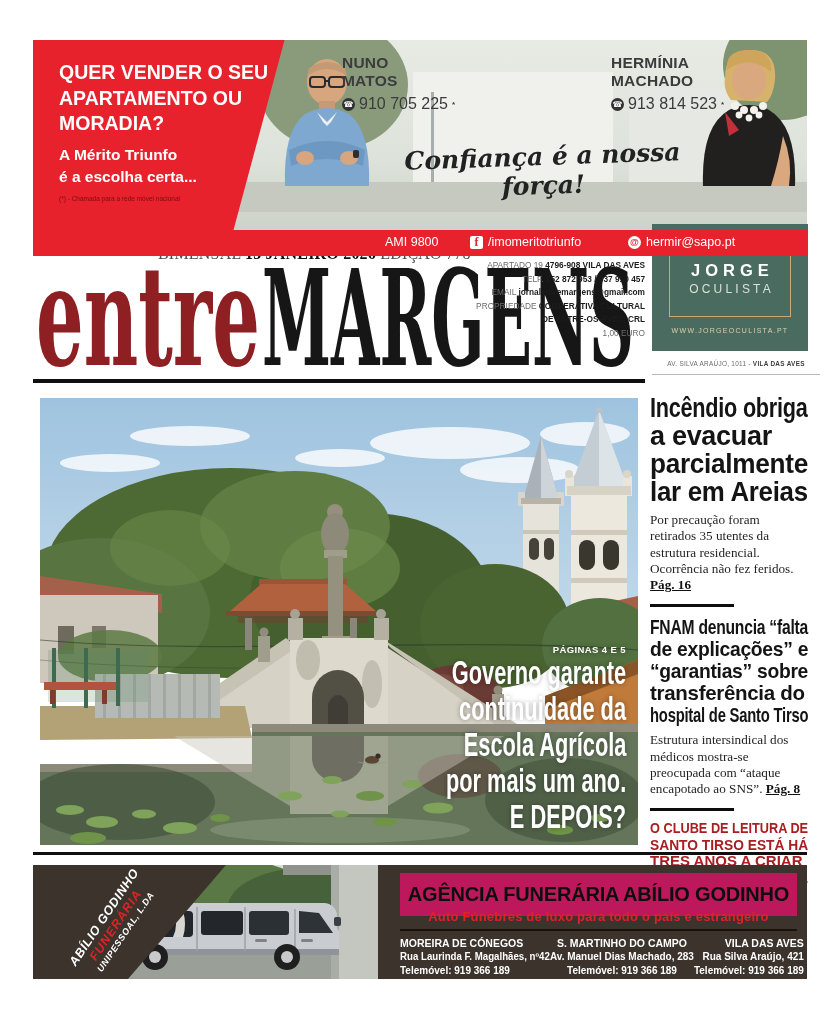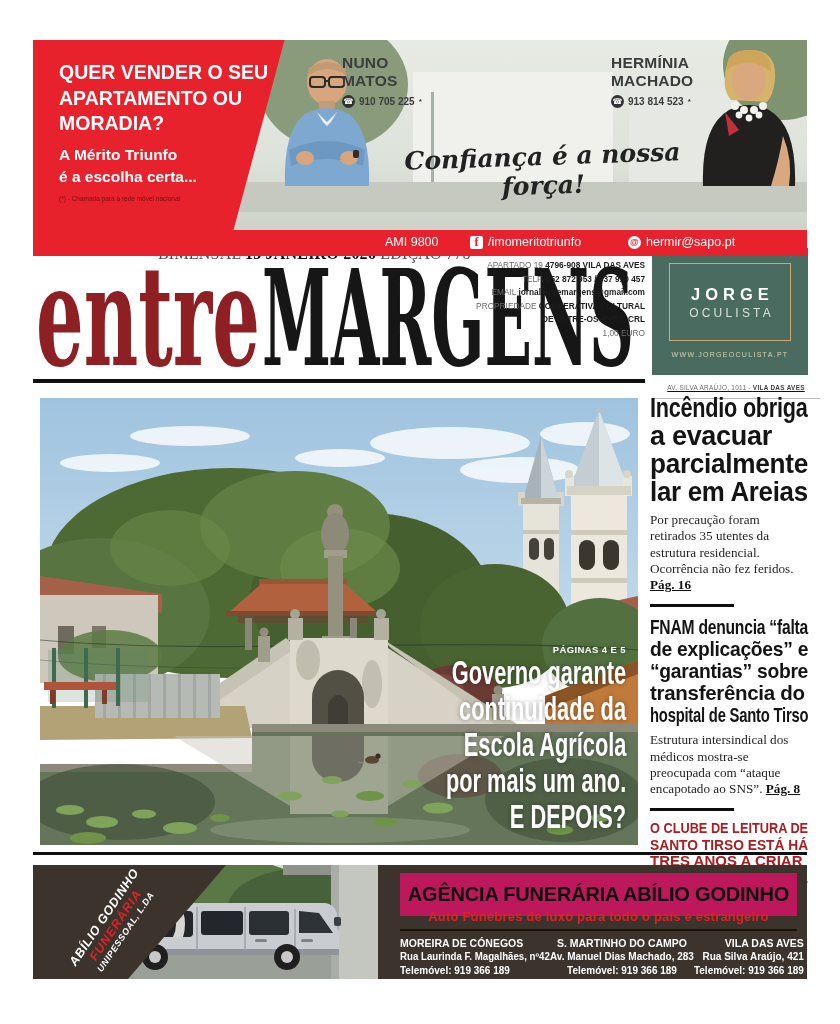--- a/index.html
+++ b/index.html
@@ -14,21 +14,21 @@
   .ta-tree{border-radius:50%;}
   #ta-red{left:0;top:0;width:100%;height:100%;background:#e8222d;
           clip-path:polygon(0 0,32.5% 0,25% 100%,0 100%);}
   #ta-headline{left:26px;top:20px;width:212px;color:#fff;font-size:19.5px;font-weight:bold;line-height:1.32;}
   #ta-sub{left:26px;top:104px;color:#fff;font-size:15.5px;font-weight:bold;line-height:1.45;}
   #ta-disclaimer{left:26px;top:155px;font-size:6.5px;color:rgba(120,10,16,.95);z-index:6;}
   .agent-name{font-size:15.5px;font-weight:bold;color:#3b3b3d;line-height:1.18;letter-spacing:.2px;}
   .phone-row{display:flex;align-items:center;gap:4px;}
   .phone-ico{width:13px;height:13px;border-radius:50%;background:#333;color:#fff;font-size:8px;
              display:flex;align-items:center;justify-content:center;}
-  .phone-num{font-size:10px;font-weight:bold;color:#3b3b3d;}
+  .phone-num{font-size:16px;font-weight:normal;color:#3b3b3d;}
   .phone-note{font-size:8px;font-weight:bold;color:#3b3b3d;vertical-align:top;}
   #ta-logo{left:398px;top:14px;width:128px;text-align:center;}
   #ta-logo .w1{color:#c2242a;font-weight:bold;font-size:15px;}
   #ta-logo .w2{color:#d8443c;font-size:15px;}
   #ta-logo .tg{color:#c2242a;font-size:7px;margin-top:1px;}
   #ta-slogan{left:360px;top:102px;width:300px;text-align:center;
              font-family:"DejaVu Serif",serif;font-style:italic;font-weight:bold;
              font-size:25px;color:#222;transform:rotate(-2deg);}
   #ta-strip{left:0;bottom:0;width:100%;height:26px;background:#e8222d;z-index:5;}
   #ta-strip .s-item{top:5px;display:flex;align-items:center;gap:5px;color:#fff;font-size:12.5px;}
@@ -43,21 +43,21 @@
   
   .rule{background:#0f0f0f;}
   #issue-line{left:158px;top:245px;font-size:16px;color:#4c4c4c;letter-spacing:.2px;font-family:Liberation Serif, serif;}
   #issue-line b{color:#0f0f0f;}
   #mh-info{left:390px;top:246px;width:255px;text-align:right;font-size:8.3px;line-height:1.62;color:#2a2a2a;}
   #mh-info .lb{color:#6a6a6a;font-weight:normal;}
   #mh-info .vl{font-weight:bold;color:#1c1c1c;}
   #mh-info .light{font-weight:normal;color:#6a6a6a;}
 
   
-  #jorge{left:652px;top:248px;width:168px;text-decoration:underline;}
+  #jorge{left:652px;top:224px;width:168px;}
   #jorge-box{width:156px;height:127px;background:#4a6b5f;position:relative;text-align:center;}
   #jorge-frame{position:absolute;left:17px;top:15px;right:17px;height:76px;border:1.5px solid #c9aa71;
                display:flex;flex-direction:column;align-items:center;justify-content:center;}
   .jorge-t1{color:#fff;font-size:16.5px;font-weight:bold;letter-spacing:5px;text-indent:5px;}
   .jorge-t2{color:#d9e0d9;font-size:12px;letter-spacing:3.2px;text-indent:3.2px;margin-top:2px;}
   .jorge-web{position:absolute;left:0;right:0;top:103px;color:#d9cfae;font-size:7px;letter-spacing:1.3px;}
   #jorge-addr{margin-top:9px;text-align:center;font-size:6.4px;color:#6b6b6b;letter-spacing:.3px;}
   #jorge-addr b{color:#3c3c3c;}
   #jorge-line{margin-top:7px;border-top:1px solid #b9b9b9;}
 

